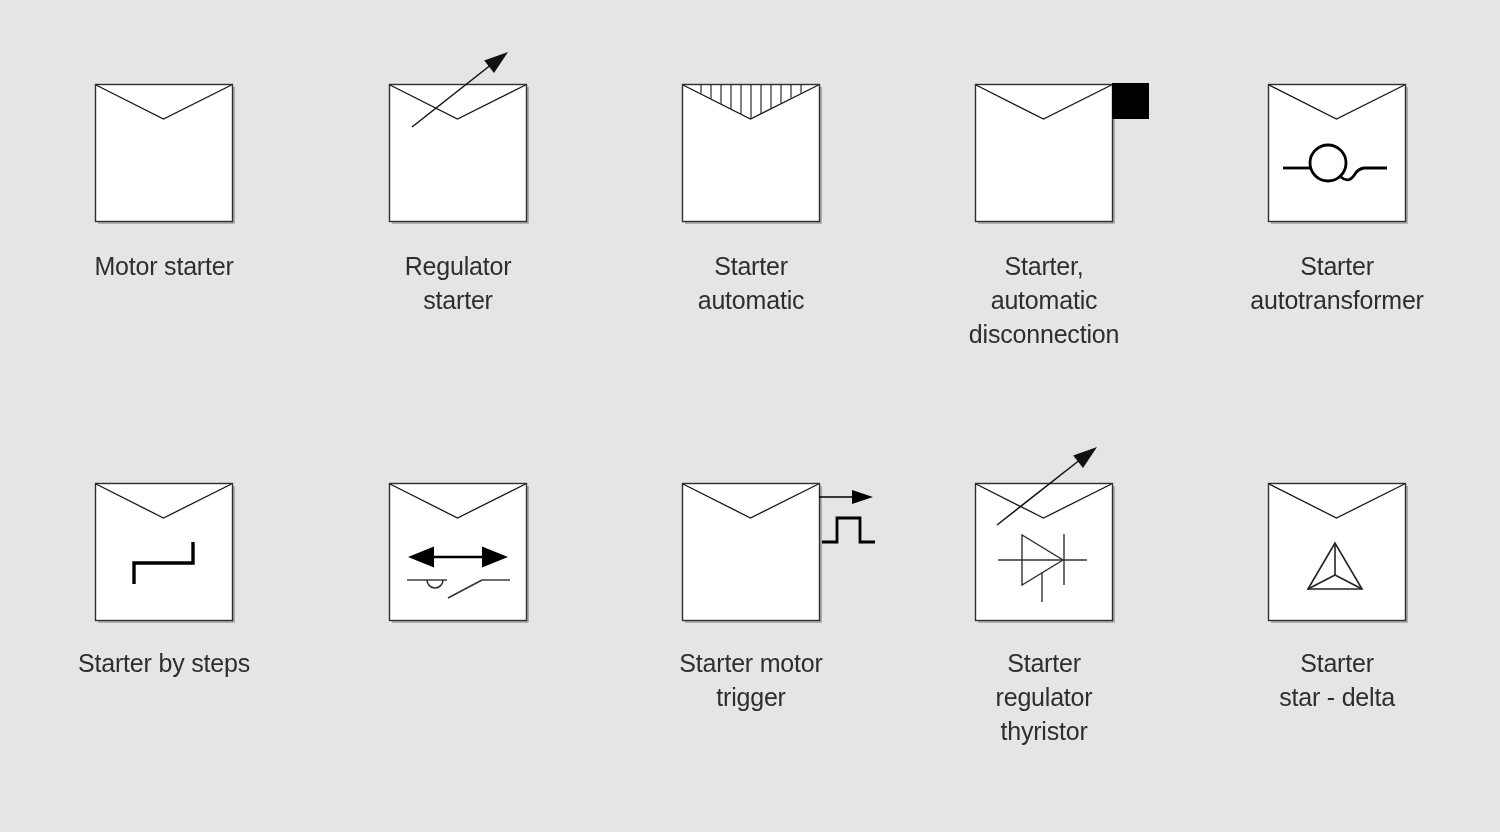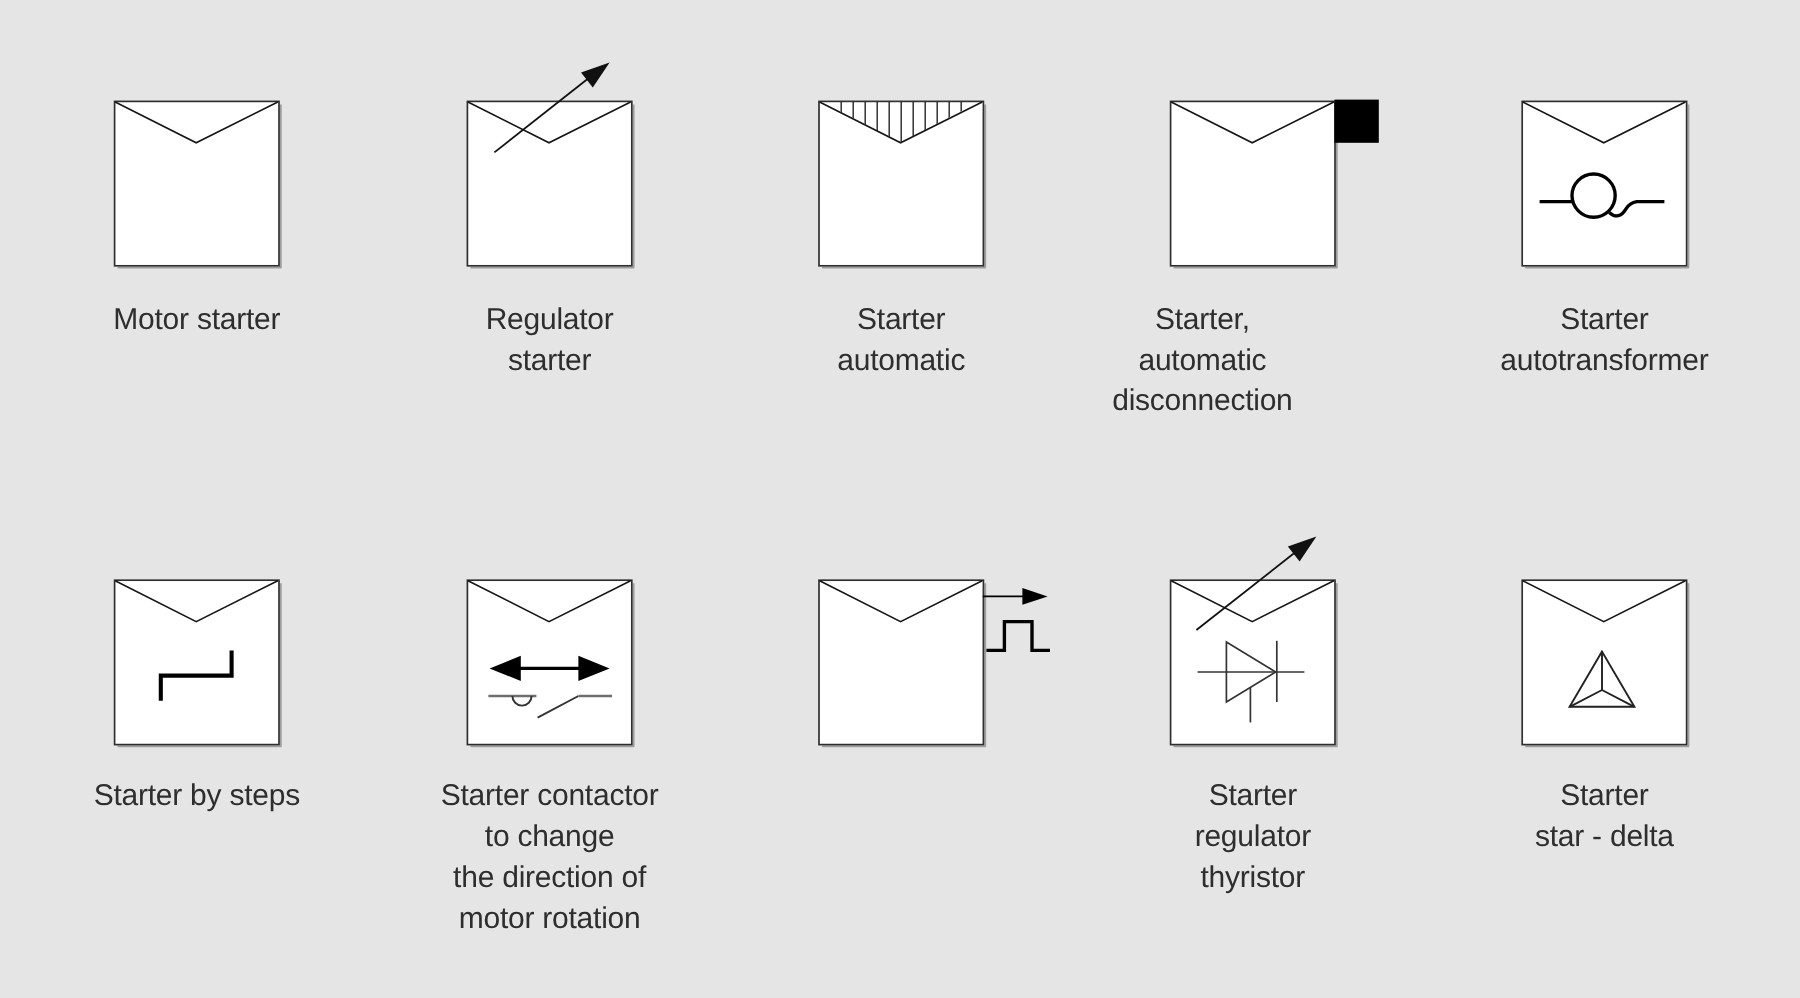--- a/index.html
+++ b/index.html
@@ -71,21 +71,21 @@
   </svg>
   <div class="sym-label" style="left:581px;top:249px;">Starter
 automatic</div>
 
   <svg class="sym-svg" style="left:935px;top:14px;" width="260" height="240" viewBox="-40 -70 260 240">
     <path d="M139,3 V139 M3,139 H139.6" stroke="#9e9e9e" stroke-width="1.6" fill="none"></path>
     <rect x="0.5" y="0.5" width="137" height="137" fill="#ffffff" stroke="#2f2f2f" stroke-width="1.4"></rect>
     <path d="M1,1 L68.5,35 L136.5,1" fill="none" stroke="#151515" stroke-width="1.3"></path>
     <rect x="137" y="-1" width="37" height="36" fill="#000000"></rect>
   </svg>
-  <div class="sym-label" style="left:832px;top:249px;">Starter,
+  <div class="sym-label" style="left:874px;top:249px;">Starter,
 automatic
 disconnection</div>
 
   <svg class="sym-svg" style="left:1228px;top:14px;" width="260" height="240" viewBox="-40 -70 260 240">
     <path d="M139,3 V139 M3,139 H139.6" stroke="#9e9e9e" stroke-width="1.6" fill="none"></path>
     <rect x="0.5" y="0.5" width="137" height="137" fill="#ffffff" stroke="#2f2f2f" stroke-width="1.4"></rect>
     <path d="M1,1 L68.5,35 L136.5,1" fill="none" stroke="#151515" stroke-width="1.3"></path>
     <g stroke="#000000" stroke-width="2.8" fill="none">
       <line x1="15" y1="84" x2="42" y2="84"></line>
       <circle cx="60" cy="79" r="18"></circle>
@@ -112,35 +112,33 @@
       <polygon points="19,74 45,63.5 45,84.5" fill="#000000"></polygon>
       <polygon points="119,74 93,63.5 93,84.5" fill="#000000"></polygon>
     </g>
     <g>
       <line x1="18" y1="97" x2="58" y2="97" stroke="#6e6e6e" stroke-width="2"></line>
       <path d="M54,97 A8,8 0 0 1 38,97" fill="none" stroke="#333333" stroke-width="1.6"></path>
       <line x1="59" y1="115" x2="93" y2="97" stroke="#333333" stroke-width="1.6"></line>
       <line x1="93" y1="97" x2="121" y2="97" stroke="#6e6e6e" stroke-width="2"></line>
     </g>
   </svg>
-  <div class="sym-label" style="left:288px;top:646px;">Starter contactor
-to change
-the direction of
-motor rotation</div>
 
   <svg class="sym-svg" style="left:642px;top:413px;" width="260" height="240" viewBox="-40 -70 260 240">
     <path d="M139,3 V139 M3,139 H139.6" stroke="#9e9e9e" stroke-width="1.6" fill="none"></path>
     <rect x="0.5" y="0.5" width="137" height="137" fill="#ffffff" stroke="#2f2f2f" stroke-width="1.4"></rect>
     <path d="M1,1 L68.5,35 L136.5,1" fill="none" stroke="#151515" stroke-width="1.3"></path>
     <g>
       <line x1="137" y1="14" x2="172" y2="14" stroke="#000000" stroke-width="1.6"></line>
       <polygon points="191,14 170,7 170,21" fill="#000000"></polygon>
     </g>
     <polyline points="140,59 155,59 155,35 178,35 178,59 193,59" fill="none" stroke="#000000" stroke-width="2.8"></polyline>
   </svg>
+  <div class="sym-label" style="left:581px;top:646px;">Starter motor
+trigger</div>
 
   <svg class="sym-svg" style="left:935px;top:413px;" width="260" height="240" viewBox="-40 -70 260 240">
     <path d="M139,3 V139 M3,139 H139.6" stroke="#9e9e9e" stroke-width="1.6" fill="none"></path>
     <rect x="0.5" y="0.5" width="137" height="137" fill="#ffffff" stroke="#2f2f2f" stroke-width="1.4"></rect>
     <path d="M1,1 L68.5,35 L136.5,1" fill="none" stroke="#151515" stroke-width="1.3"></path>
     <g>
       <line x1="22" y1="42" x2="106" y2="-24" stroke="#111111" stroke-width="1.5"></line>
       <polygon points="122,-36 108,-15 98.2,-27.5" fill="#111111"></polygon>
     </g>
     <g stroke="#333333" stroke-width="1.4" fill="none">

